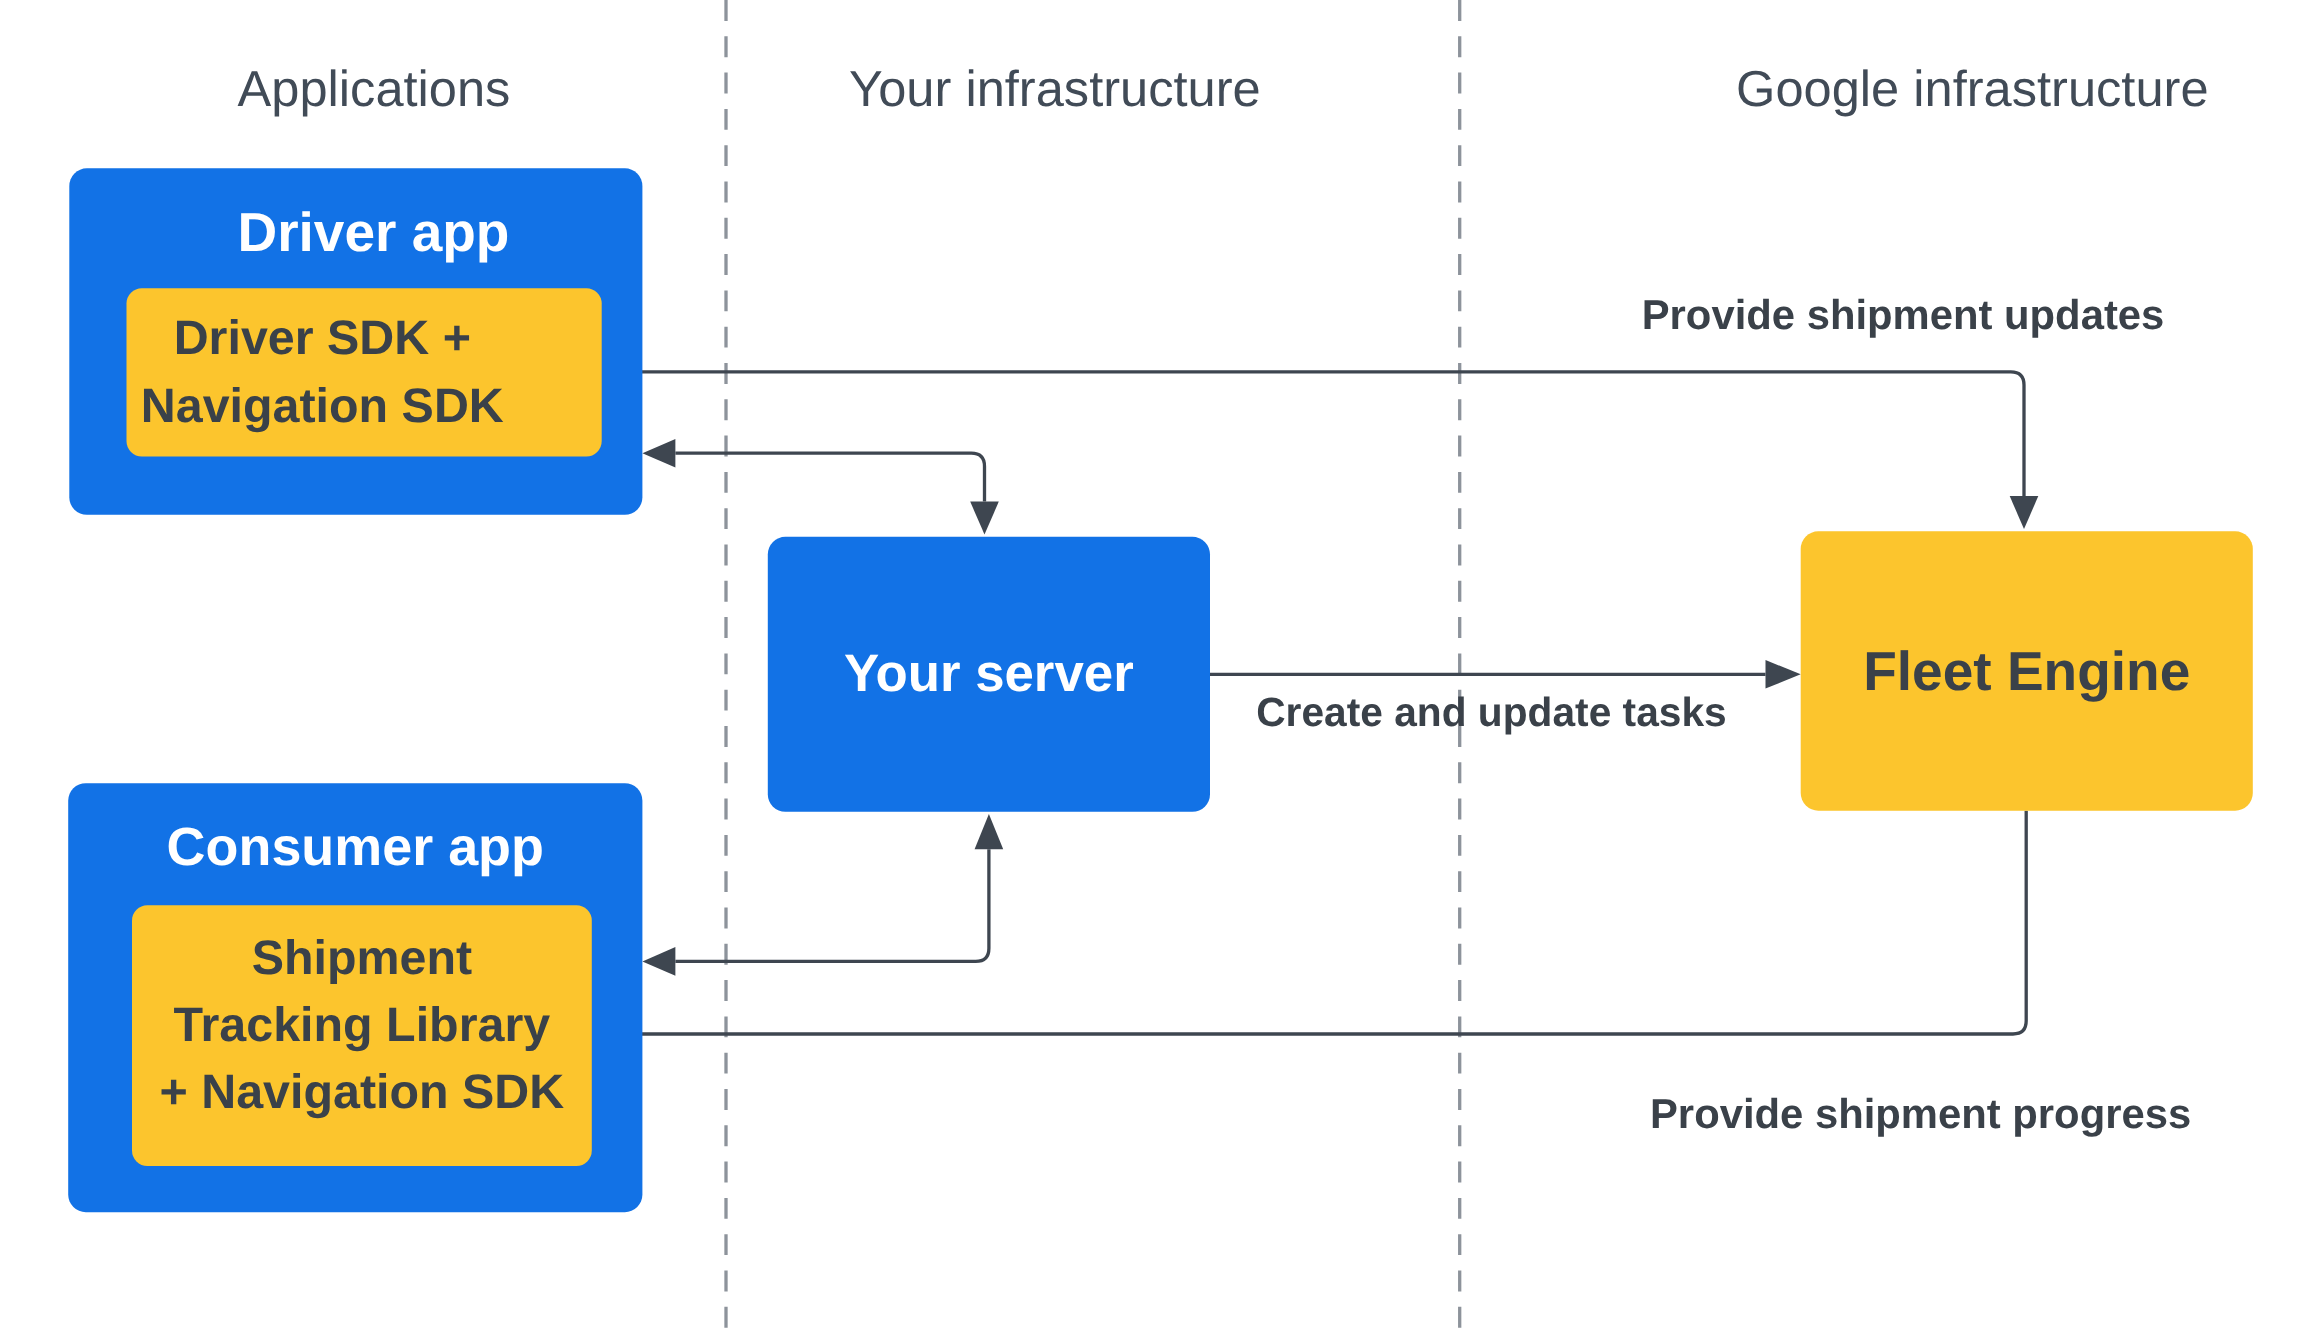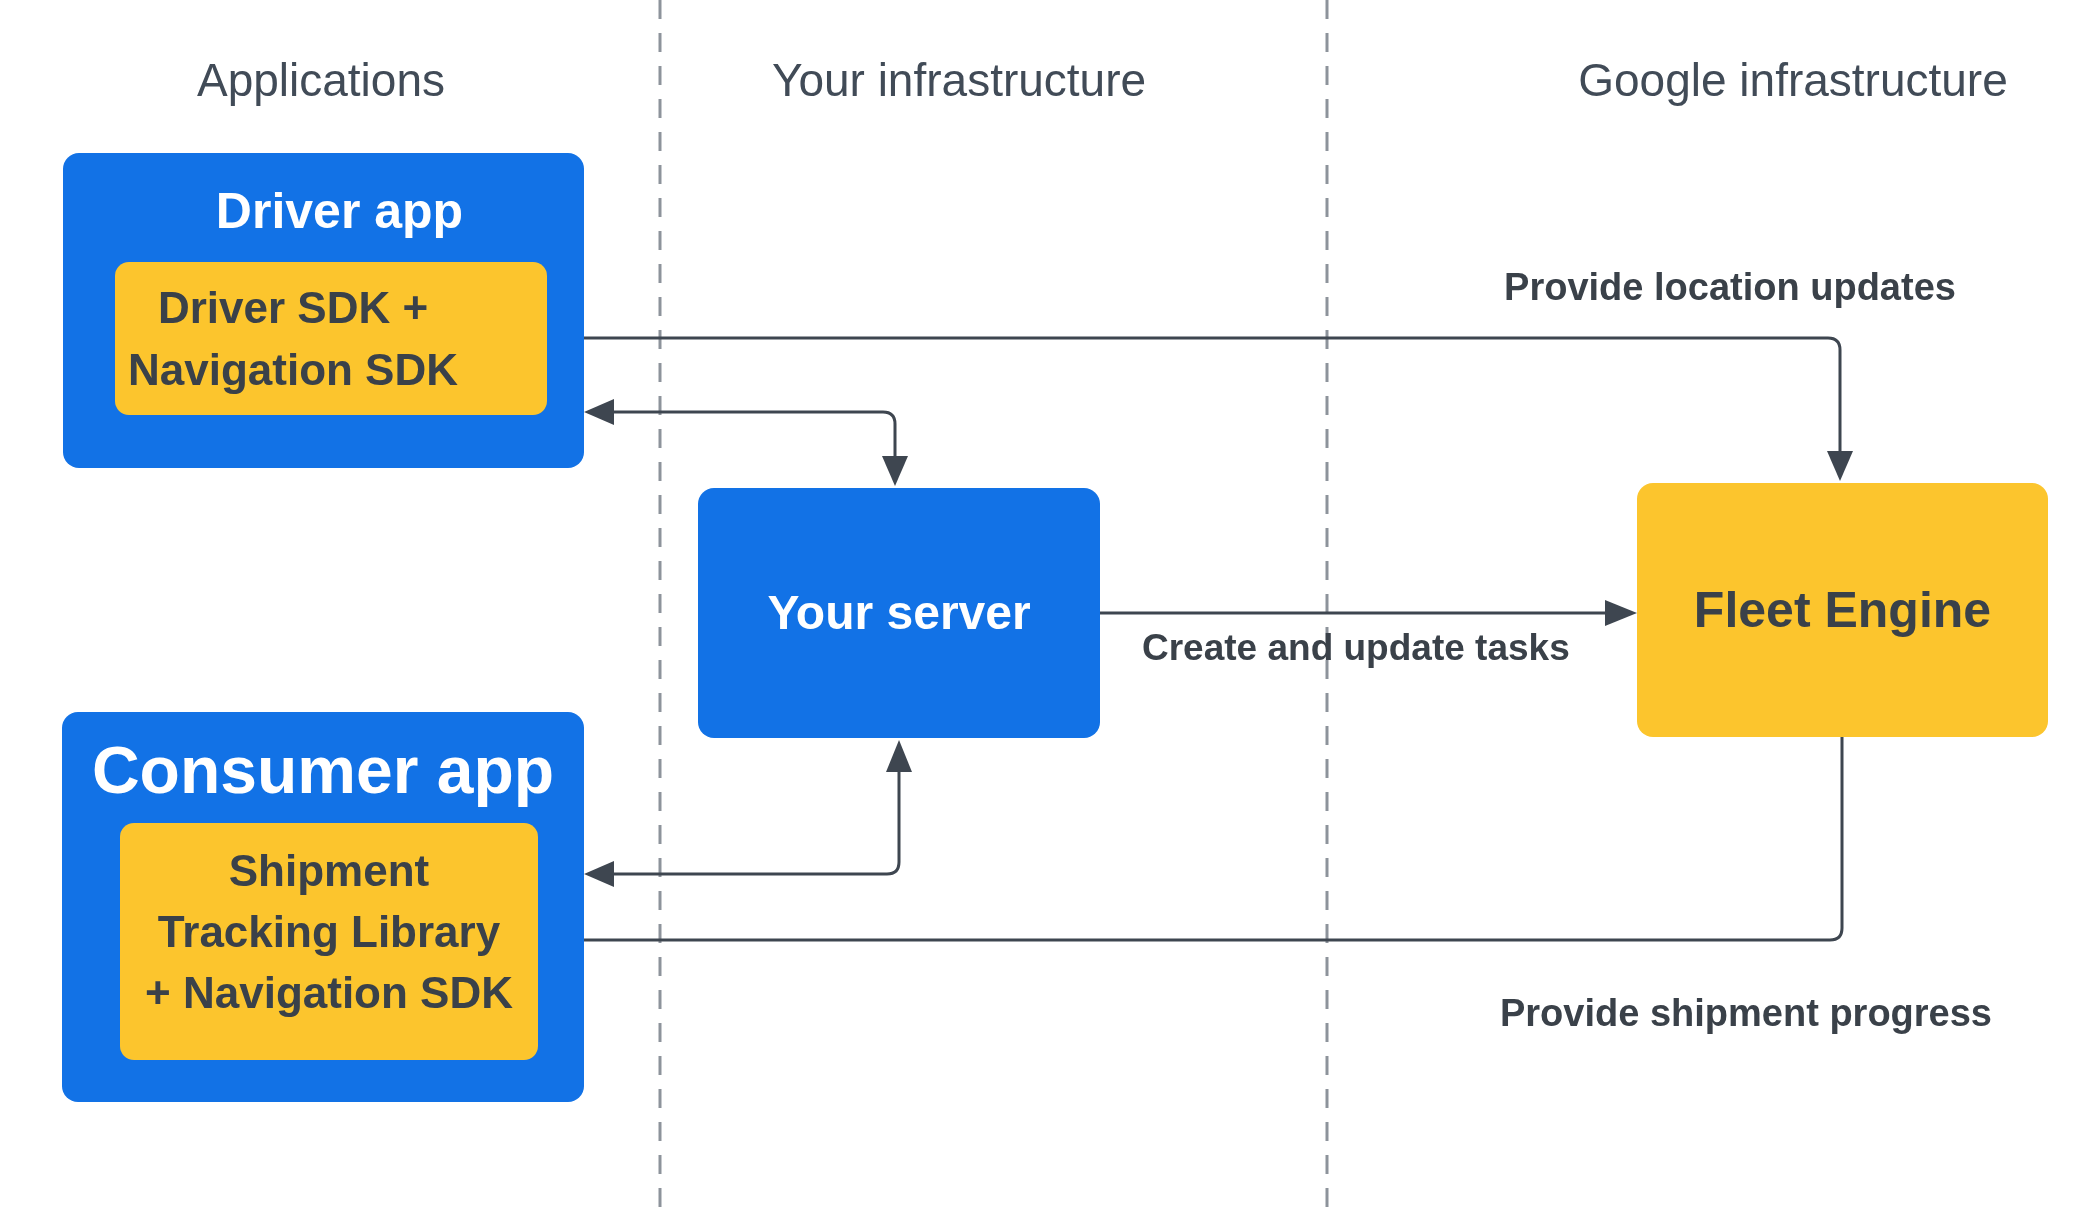--- a/index.html
+++ b/index.html
@@ -59,46 +59,46 @@
     <polygon class="head" points="1637,613 1605,600 1605,626"></polygon>
 
     <path class="edge" d="M614,874 H887 Q899,874 899,862 V772"></path>
     <polygon class="head" points="584,874 614,861 614,887"></polygon>
     <polygon class="head" points="899,740 886,772 912,772"></polygon>
 
     <path class="edge" d="M1842,737 V928 Q1842,940 1830,940 H572"></path>
     <polygon class="head" points="540,940 572,927 572,953"></polygon>
   </svg>
 
-  <div class="lane-heading" style="left:121px;width:400px;">Applications</div>
+  <div class="lane-heading" style="left:140px;width:400px;">Applications</div>
   <div class="lane-heading" style="left:759px;width:400px;">Your infrastructure</div>
   <div class="lane-heading" style="left:1543px;width:500px;">Google infrastructure</div>
 
   <div class="node blue" style="left:63px;top:153px;width:521px;height:315px;"></div>
   <div class="node-title" style="left:79px;top:186px;width:521px;font-size:50px;line-height:50px;">Driver app</div>
   <div class="node yellow" style="left:115px;top:262px;width:432px;height:153px;"></div>
   <div class="sdk-text" style="left:115px;top:277px;width:356px;">
     <div>Driver SDK +</div>
     <div>Navigation SDK</div>
   </div>
 
   <div class="node blue" style="left:62px;top:712px;width:522px;height:390px;"></div>
-  <div class="node-title" style="left:62px;top:745px;width:522px;font-size:66px;line-height:50px;">Consumer app</div>
+  <div class="node-title" style="left:62px;top:745px;width:522px;font-size:49px;line-height:50px;">Consumer app</div>
   <div class="node yellow" style="left:120px;top:823px;width:418px;height:237px;"></div>
   <div class="sdk-text triple" style="left:120px;top:840px;width:418px;">
     <div>Shipment</div>
     <div>Tracking Library</div>
     <div>+ Navigation SDK</div>
   </div>
 
   <div class="node blue" style="left:698px;top:488px;width:402px;height:250px;"></div>
   <div class="node-title" style="left:698px;top:589px;width:402px;font-size:48px;line-height:48px;">Your server</div>
 
   <div class="node yellow" style="left:1637px;top:483px;width:411px;height:254px;border-radius:16px;"></div>
   <div class="node-title" style="left:1637px;top:585px;width:411px;font-size:50px;line-height:50px;color:var(--dark-text);">Fleet Engine</div>
 
-  <div class="edge-label centered" style="left:1480px;top:265px;width:500px;">Provide location updates</div>
+  <div class="edge-label centered" style="left:1480px;top:265px;width:500px;">Provide shipment updates</div>
   <div class="edge-label" style="left:1142px;top:625px;font-size:37px;">
     <div>Create and update tasks</div>
   </div>
   <div class="edge-label centered" style="left:1496px;top:991px;width:500px;">Provide shipment progress</div>
 
 </div>
 
 </body></html>

